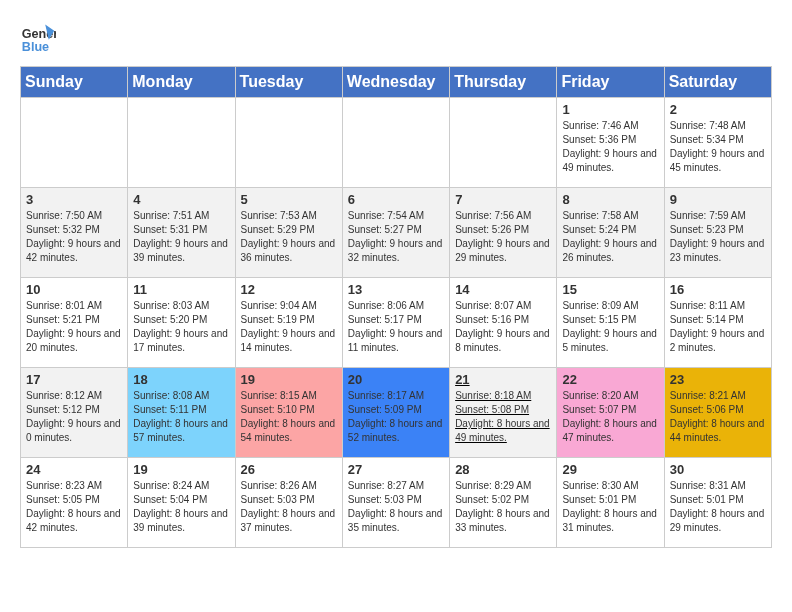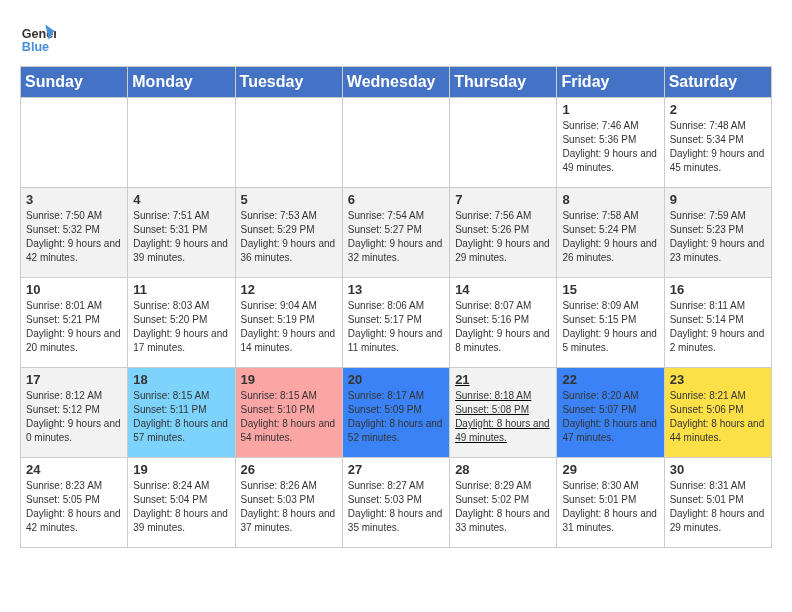--- a/index.html
+++ b/index.html
@@ -234,21 +234,21 @@
       <tr>
         <td style="background: rgb(242, 242, 242);">
           <span class="day-num">17</span>
           <div class="day-info">Sunrise: 8:12 AM
 Sunset: 5:12 PM
 Daylight: 9 hours
 and 0 minutes.</div>
         </td>
         <td style="background: #7dd3fc;">
           <span class="day-num">18</span>
-          <div class="day-info">Sunrise: 8:15 AM
+          <div class="day-info">Sunrise: 8:08 AM
 Sunset: 5:11 PM
 Daylight: 8 hours
 and 57 minutes.</div>
         </td>
         <td style="background: #fca5a5; margin-top: 25px;">
           <span class="day-num">19</span>
           <div class="day-info">Sunrise: 8:15 AM
 Sunset: 5:10 PM
 Daylight: 8 hours
 and 54 minutes.</div>
@@ -260,28 +260,28 @@
 Daylight: 8 hours
 and 52 minutes.</div>
         </td>
         <td style="background: rgb(242, 242, 242); text-decoration: underline;">
           <span class="day-num">21</span>
           <div class="day-info">Sunrise: 8:18 AM
 Sunset: 5:08 PM
 Daylight: 8 hours
 and 49 minutes.</div>
         </td>
-        <td style="background: #3b82f6;">
+        <td style="background: #f9a8d4;">
           <span class="day-num">22</span>
           <div class="day-info">Sunrise: 8:20 AM
 Sunset: 5:07 PM
 Daylight: 8 hours
 and 47 minutes.</div>
         </td>
-        <td style="background: #fde047;">
+        <td style="background: #eab308;">
           <span class="day-num">23</span>
           <div class="day-info">Sunrise: 8:21 AM
 Sunset: 5:06 PM
 Daylight: 8 hours
 and 44 minutes.</div>
         </td>
       </tr>
       <tr>
         <td>
           <span class="day-num">24</span>

